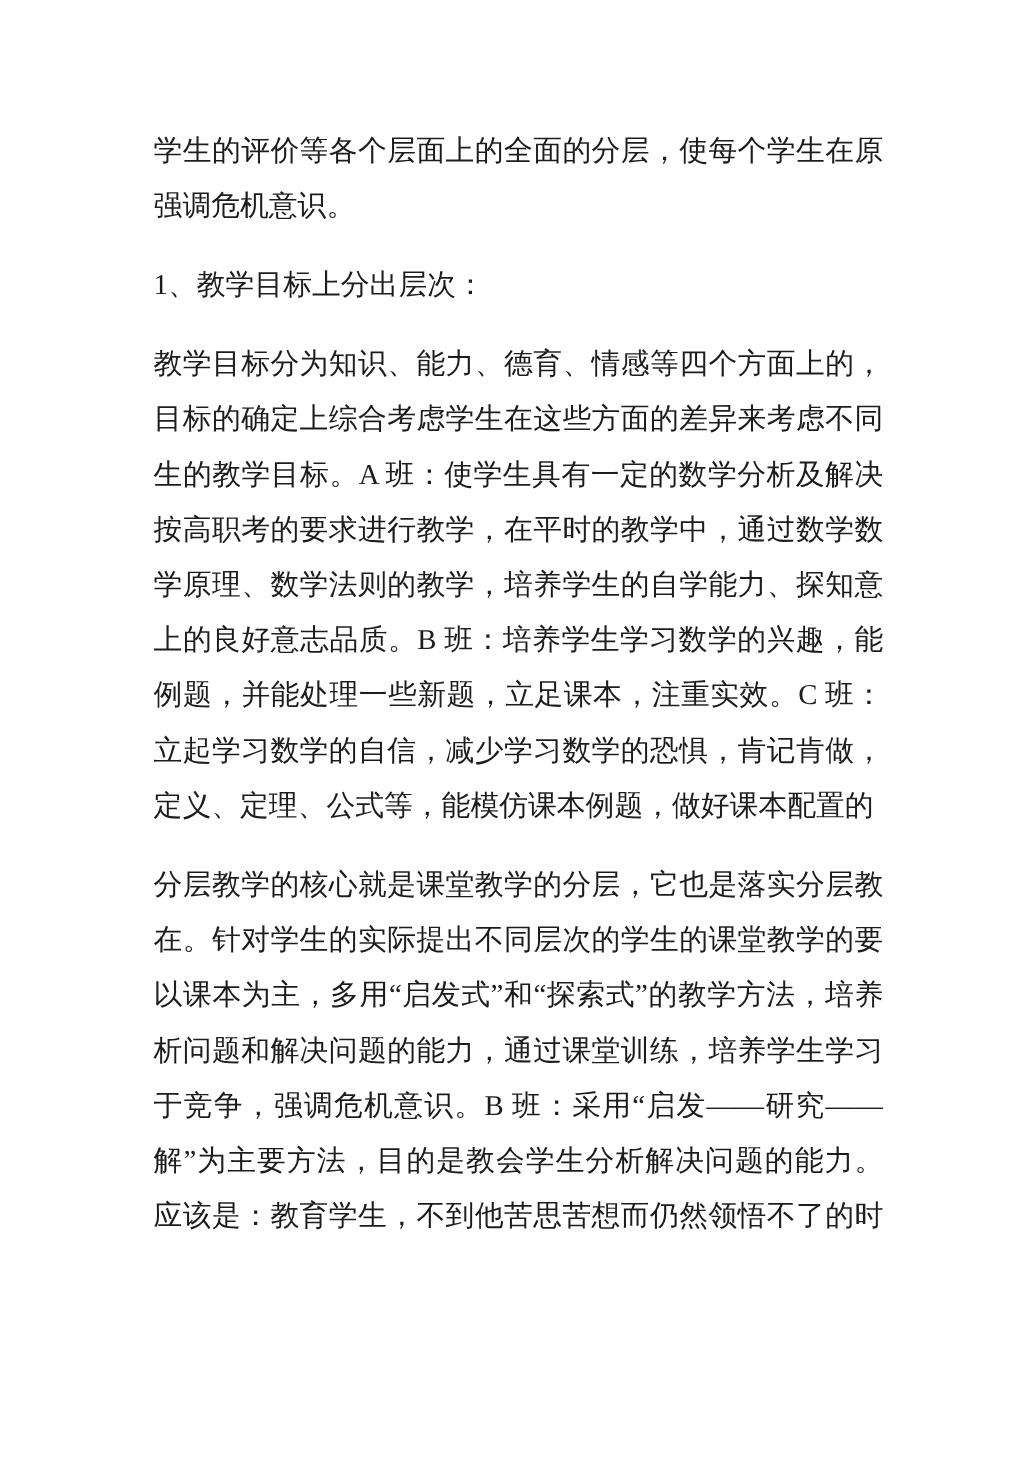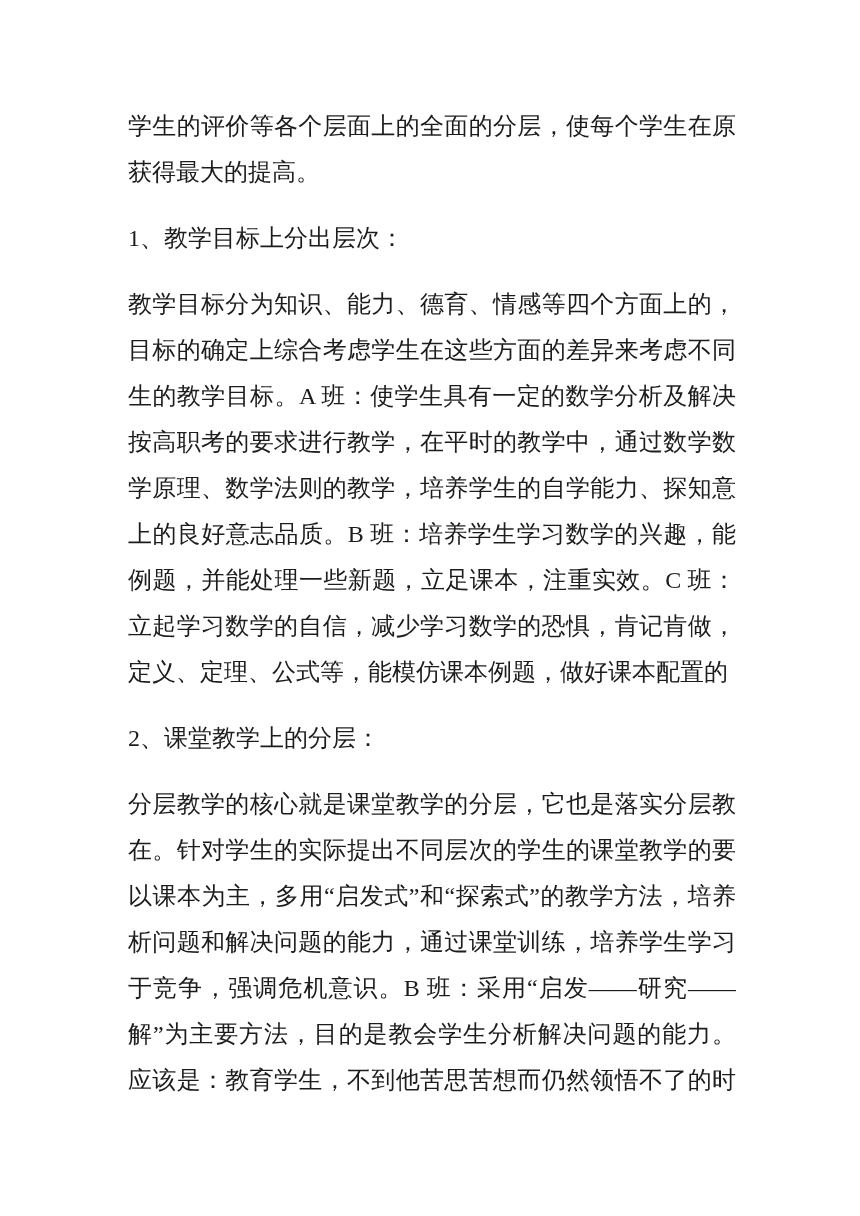--- a/index.html
+++ b/index.html
@@ -50,39 +50,36 @@
     -moz-text-align-last: left;
   }
 </style>
 </head>
 <body>
 
 <div class="doc-page">
   <div class="doc-content" id="doc-content" style="color: rgb(28, 28, 28);">
       <div class="text-block paragraph">
         <div class="text-line">学生的评价等各个层面上的全面的分层，使每个学生在原有的基础上</div>
-        <div class="text-line align-left">获得最大的提高。</div>
+        <div class="text-line align-left">强调危机意识。</div>
       </div>
       <div class="text-block heading">
         <div class="text-line align-left">1、教学目标上分出层次：</div>
       </div>
       <div class="text-block paragraph">
         <div class="text-line">教学目标分为知识、能力、德育、情感等四个方面上的，因此在教学</div>
         <div class="text-line">目标的确定上综合考虑学生在这些方面的差异来考虑不同层次的学</div>
         <div class="text-line">生的教学目标。A 班：使学生具有一定的数学分析及解决问题的能力，</div>
         <div class="text-line">按高职考的要求进行教学，在平时的教学中，通过数学数学概念、数</div>
         <div class="text-line">学原理、数学法则的教学，培养学生的自学能力、探知意识及积极向</div>
         <div class="text-line">上的良好意志品质。B 班：培养学生学习数学的兴趣，能理解课本的</div>
         <div class="text-line">例题，并能处理一些新题，立足课本，注重实效。C 班：帮助学生建</div>
         <div class="text-line">立起学习数学的自信，减少学习数学的恐惧，肯记肯做，做到记忆好</div>
         <div class="text-line align-left">定义、定理、公式等，能模仿课本例题，做好课本配置的练习题。</div>
       </div>
-      <div class="text-block heading">
-        <div class="text-line align-left">2、课堂教学上的分层：</div>
-      </div>
       <div class="text-block paragraph">
         <div class="text-line">分层教学的核心就是课堂教学的分层，它也是落实分层教学的关键所</div>
         <div class="text-line">在。针对学生的实际提出不同层次的学生的课堂教学的要求。A 班：</div>
         <div class="text-line">以课本为主，多用“启发式”和“探索式”的教学方法，培养学生分</div>
         <div class="text-line">析问题和解决问题的能力，通过课堂训练，培养学生学习的意志和敢</div>
         <div class="text-line">于竞争，强调危机意识。B 班：采用“启发——研究——讨论——讲</div>
         <div class="text-line">解”为主要方法，目的是教会学生分析解决问题的能力。教学的原则</div>
         <div class="text-line">应该是：教育学生，不到他苦思苦想而仍然领悟不了的时候，不去开</div>
       </div>
     </div>

